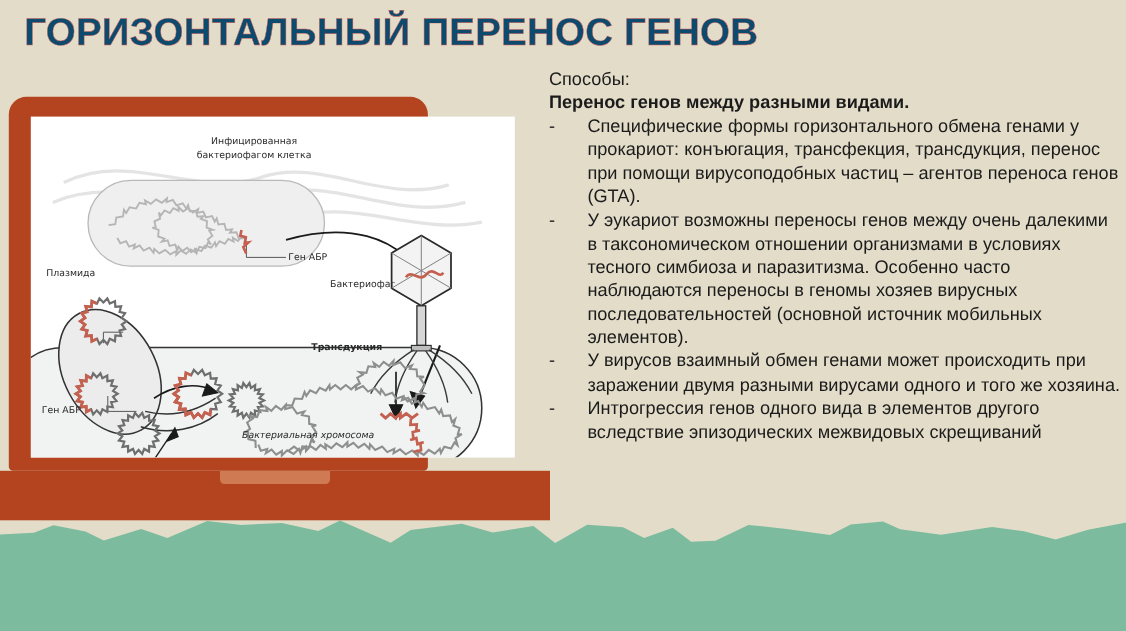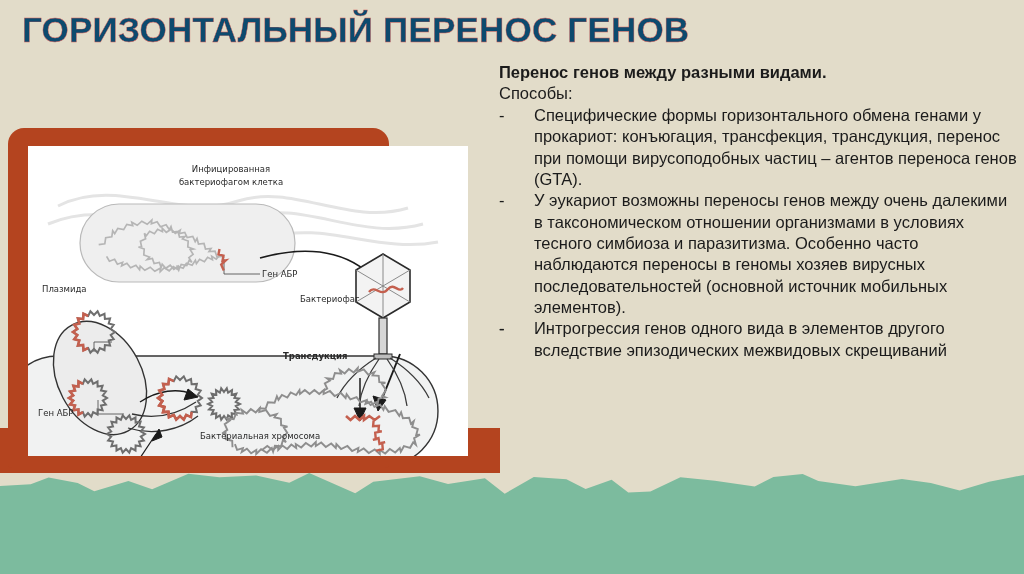--- a/index.html
+++ b/index.html
@@ -35,21 +35,20 @@
   
   #laptop { position:absolute; left:0; top:88px; width:500px; height:120px; z-index:3; }
 
   #laptop-screen-frame {
     position:absolute;
     left:8px; top:0;
     width:381px; height:340px;
     background:#b4441f;
     border-radius:16px 16px 4px 4px;
     box-shadow:inset 0 0 0 0 rgba(0,0,0,0);
-    margin-top:40px;
   }
   #laptop-screen {
     position:absolute;
     left:20px; top:18px;
     width:440px; height:310px;
     background:#ffffff;
     overflow:hidden;
   }
   #laptop-base {
     position:absolute;
@@ -223,28 +222,28 @@
       <div class="dlabel" style="left:234px; top:123px;">Ген АБР</div>
 
       <div class="dlabel" style="left:272px; top:148px;">Бактериофаг</div>
 
       <div class="dlabel" style="left:255px; top:205px;font-weight:bold;">Трансдукция</div>
 
       <div class="dlabel" style="left:14px; top:138px;">Плазмида</div>
 
       <div class="dlabel" style="left:10px; top:262px;">Ген АБР</div>
 
-      <div class="dlabel" style="left:172px; top:285px;">Бактериальная хромосома</div>
+      <div class="dlabel" style="left:192px; top:285px;font-style:italic;">Бактериальная хромосома</div>
 
     </div>
   </div>
 </div>
 
 <div id="text-column">
+  <div id="sposoby">Способы:</div>
   <div id="lead-line">Перенос генов между разными видами.</div>
-  <div id="sposoby">Способы:</div>
   <ul id="bullet-list">
       <li><span class="dash">-</span><span> Специфические формы горизонтального обмена генами у прокариот: конъюгация, трансфекция, трансдукция, перенос при помощи вирусоподобных частиц – агентов переноса генов (GTA).</span></li>
       <li><span class="dash">-</span><span> У эукариот возможны переносы генов между очень далекими в таксономическом отношении организмами в условиях тесного симбиоза и паразитизма. Особенно часто наблюдаются переносы в геномы хозяев вирусных последовательностей (основной источник мобильных элементов).</span></li>
-      <li><span class="dash">-</span></li>
+      <li><span class="dash">-</span><span> У вирусов взаимный обмен генами может происходить при заражении двумя разными вирусами одного и того же хозяина.</span></li>
       <li><span class="dash">-</span><span> Интрогрессия генов одного вида в элементов другого вследствие эпизодических межвидовых скрещиваний</span></li>
     </ul>
 </div>
 
 </body></html>

